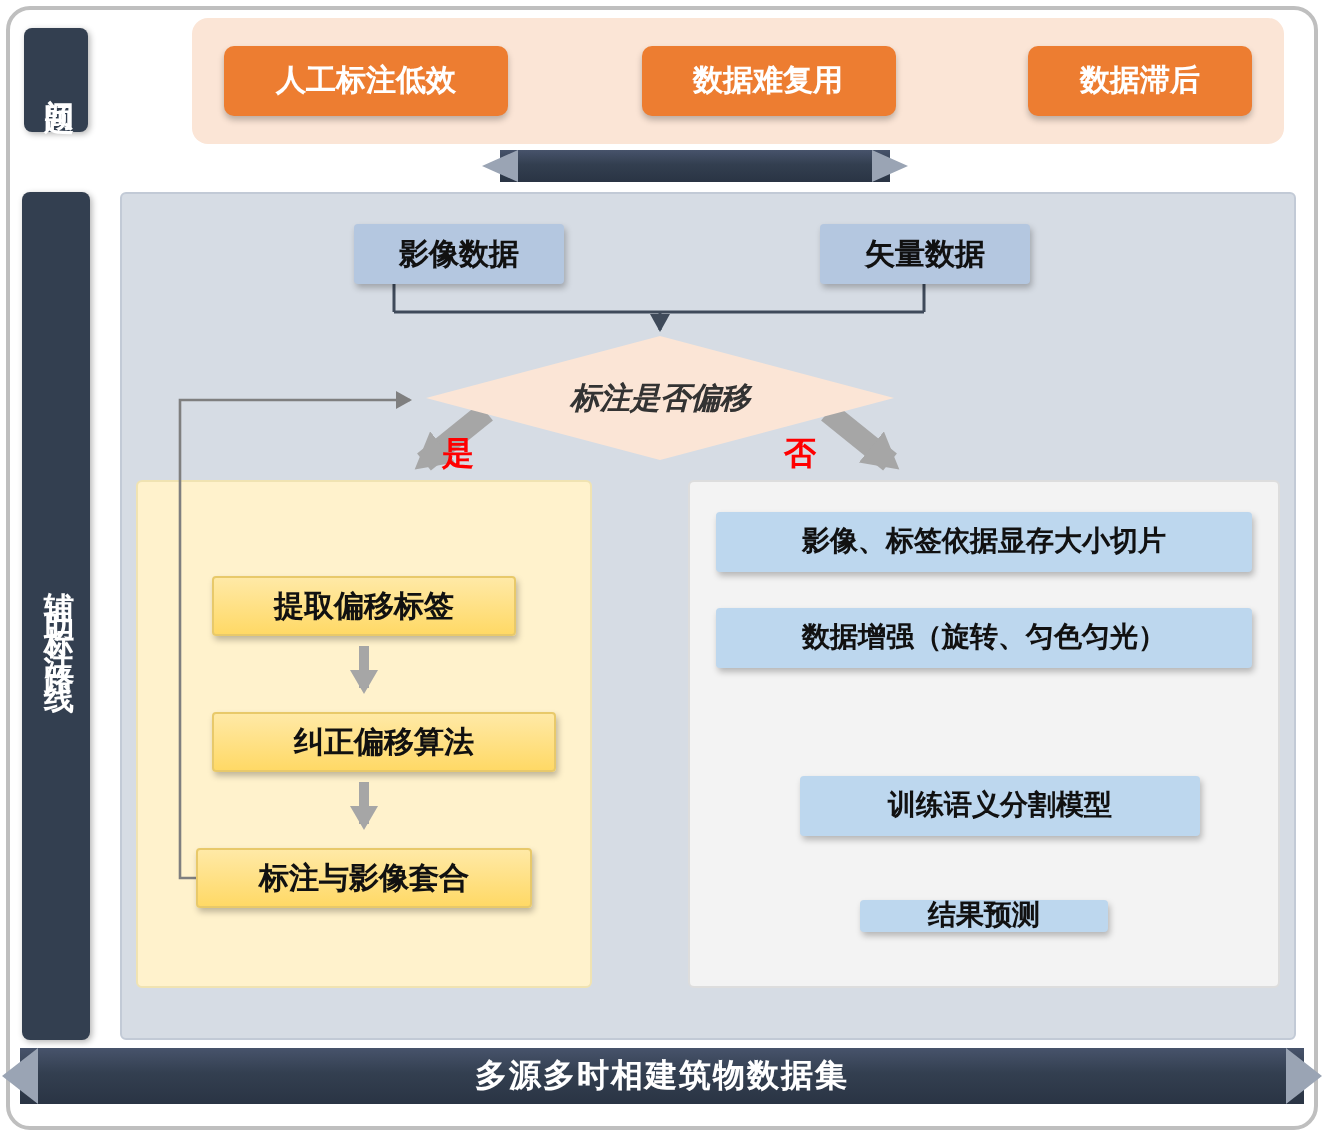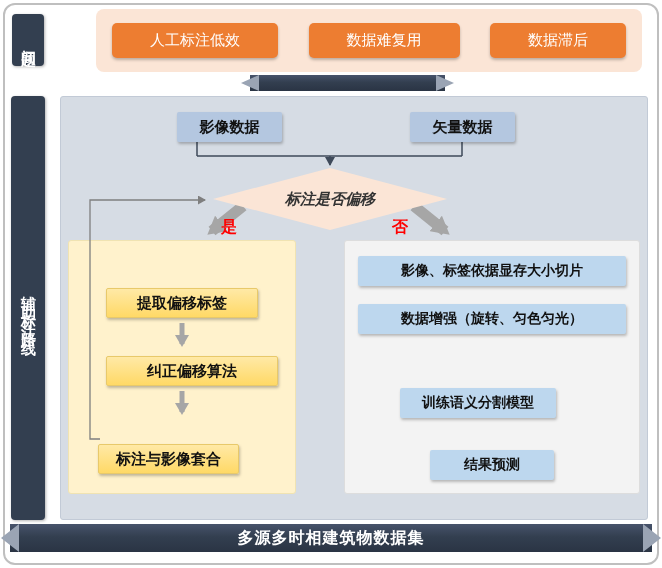--- a/index.html
+++ b/index.html
@@ -14,22 +14,22 @@
             font-weight:bold; border-radius:4px; display:flex; align-items:center; justify-content:center;
             writing-mode:vertical-lr; text-orientation:upright; box-shadow:1px 1px 3px rgba(0,0,0,.3); }
 
   .panel { position:absolute; z-index:1; }
   .panel.peach { background:var(--panel-peach,#FBE5D6); border-radius:8px;
                  display:flex; align-items:center; justify-content:space-between; padding:0 16px; }
   .panel.bluegray { background:var(--panel-bluegray,#D6DCE4); border:1px solid #C2CAD6; border-radius:3px; }
   .panel.yellow { background:var(--panel-yellow,#FFF2CC); border:1px solid #F0E3B2; border-radius:3px; }
   .panel.lightgray { background:#F3F3F3; border:1px solid #DDDDDD; border-radius:3px; }
 
-  .btn-orange { background:var(--accent-orange,#ED7D31); color:#ffffff; font-weight:normal; font-size:15px;
-                border-radius:5px; padding:8px 38px; box-shadow:0 2px 3px rgba(0,0,0,.25); white-space:nowrap; }
+  .btn-orange { background:var(--accent-orange,#ED7D31); color:#ffffff; font-weight:bold; font-size:15px;
+                border-radius:5px; padding:8px 26px; box-shadow:0 2px 3px rgba(0,0,0,.25); white-space:nowrap; }
 
   .bar3d { position:absolute; z-index:3; overflow:visible;
            background:linear-gradient(180deg,#47536B 0%, var(--dark,#333F50) 45%, #2A3444 100%);
            display:flex; align-items:center; justify-content:center;
            color:#ffffff; font-weight:bold; font-size:16px; letter-spacing:1px; }
   .cap { position:absolute; top:0; width:18px; height:100%; background:#9AA4B4; z-index:-1; }
   .cap.left  { left:-9px;  clip-path:polygon(0 50%,100% 0,100% 100%); }
   .cap.right { right:-9px; clip-path:polygon(0 0,100% 50%,0 100%); }
 
   .node { position:absolute; z-index:3; display:flex; align-items:center; justify-content:center;
@@ -109,25 +109,25 @@
   <div class="node blue" style="left:145px;top:112px;width:105px;height:30px;margin-left:32px;">影像数据</div>
   <div class="node blue" style="left:410px;top:112px;width:105px;height:30px;">矢量数据</div>
 
   <div class="diamond" style="left:213px;top:168px;width:234px;height:62px;">标注是否偏移</div>
 
   <div class="yn" style="left:221px;top:217px;">是</div>
   <div class="yn" style="left:392px;top:217px;">否</div>
 
   <div class="node gold" style="left:106px;top:288px;width:152px;height:30px;">提取偏移标签</div>
   <div class="node gold" style="left:106px;top:356px;width:172px;height:30px;">纠正偏移算法</div>
-  <div class="node gold" style="left:98px;top:424px;width:141px;height:30px;margin-top:20px;">标注与影像套合</div>
+  <div class="node gold" style="left:98px;top:424px;width:168px;height:30px;">标注与影像套合</div>
 
   <div class="node lightblue" style="left:358px;top:256px;width:268px;height:30px;">影像、标签依据显存大小切片</div>
   <div class="node lightblue" style="left:358px;top:304px;width:268px;height:30px;">数据增强（旋转、匀色匀光）</div>
-  <div class="node lightblue" style="left:400px;top:388px;width:156px;height:30px;text-align:right;">训练语义分割模型</div>
-  <div class="node lightblue" style="left:430px;top:450px;width:124px;height:30px;">结果预测</div>
+  <div class="node lightblue" style="left:400px;top:388px;width:200px;height:30px;text-align:right;">训练语义分割模型</div>
+  <div class="node lightblue" style="left:430px;top:450px;width:124px;height:16px;">结果预测</div>
 
   <div class="bar3d" style="left:10px;top:524px;width:642px;height:28px;">
     <span class="cap left"></span>
     <span class="cap right"></span>
     <span>多源多时相建筑物数据集</span>
   </div>
 </div>
 
 </body></html>

